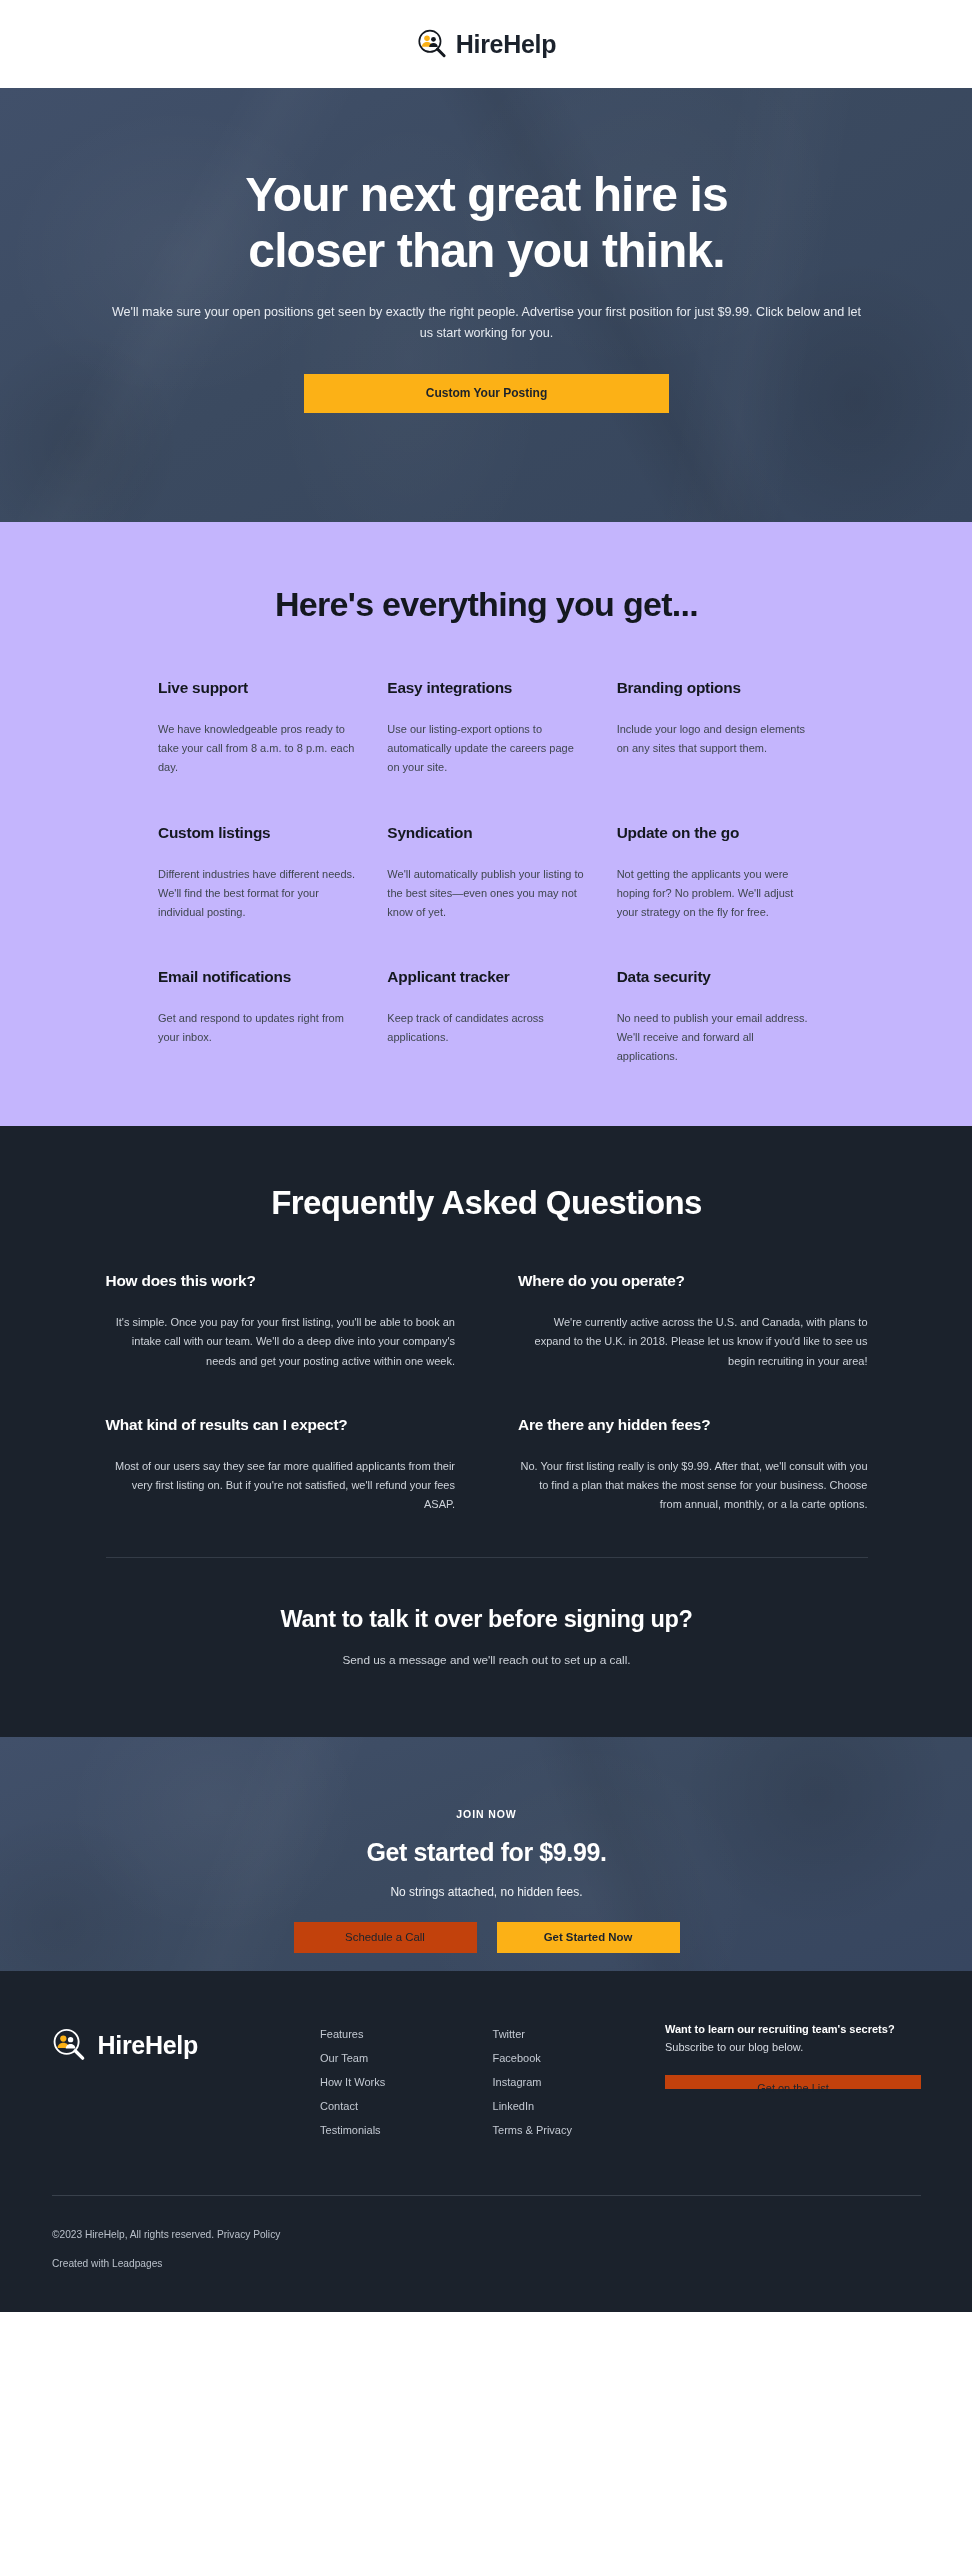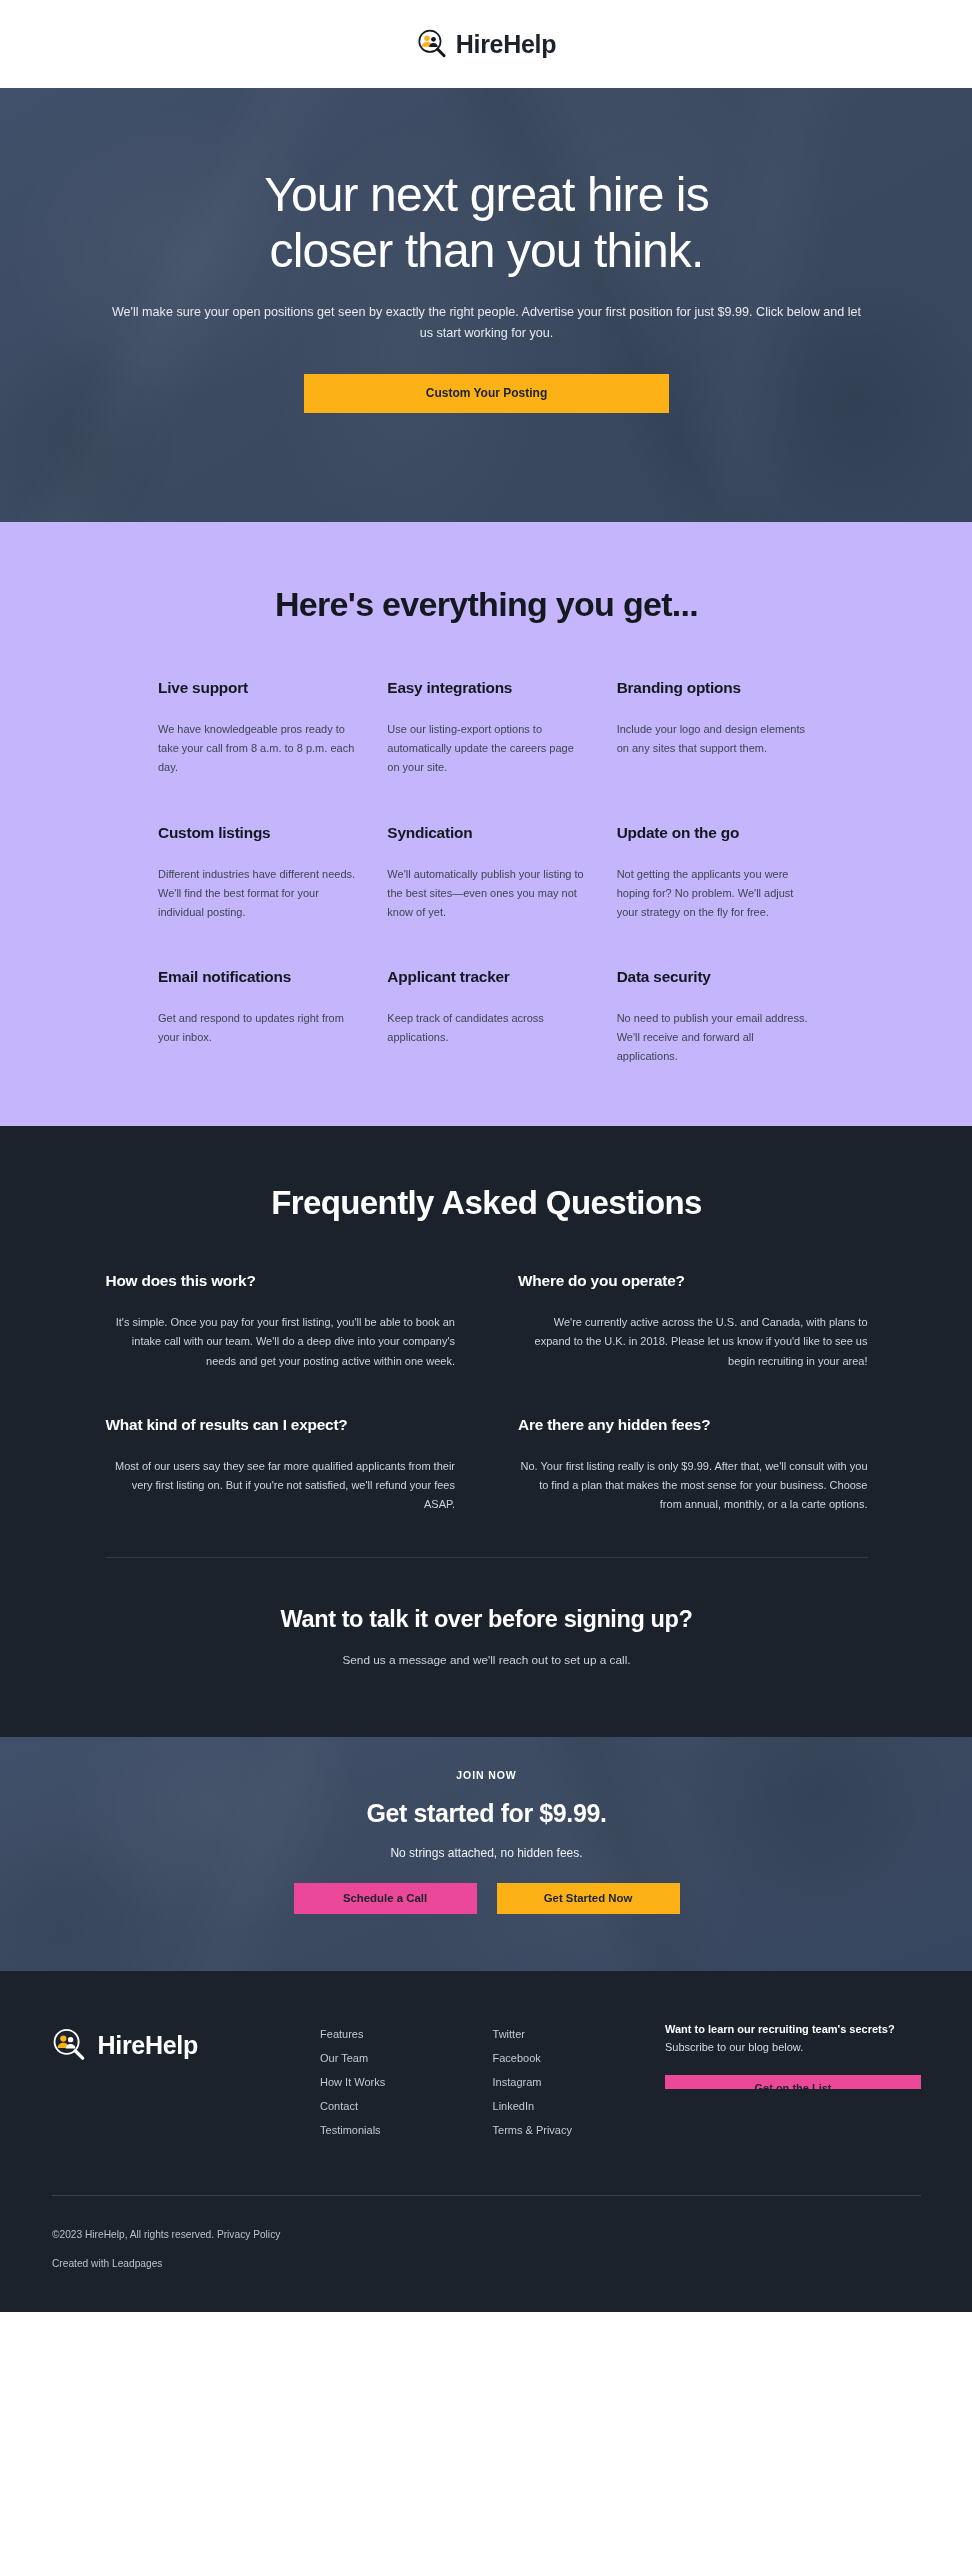--- a/index.html
+++ b/index.html
@@ -61,21 +61,21 @@
   .hero-inner {
     position: relative;
     width: 811px;
     margin: 0 auto;
     padding-top: 79px;
     text-align: center;
   }
   .hero-title {
     font-size: 48px;
     line-height: 1.16;
-    font-weight: normal;
+    font-weight: bold;
     color: #ffffff;
     letter-spacing: -0.9px;
     max-width: 665px;
     margin: 0 auto;
   }
   .hero-sub {
     margin: 24px auto 0;
     max-width: 754px;
     font-size: 12.6px;
     line-height: 1.62;
@@ -87,23 +87,23 @@
     cursor: pointer;
     font-family: inherit;
     text-align: center;
   }
   .btn-amber {
     background: #fcb116;
     color: #1b222c;
     font-weight: bold;
   }
   .btn-white {
-    background: #ec4899;
+    background: #c2410c;
     color: #1b222c;
-    font-weight: bold;
+    font-weight: normal;
   }
   .hero-cta {
     margin-top: 31px;
     width: 365px;
     height: 39px;
     font-size: 12px;
     line-height: 39px;
   }
 
   
@@ -205,21 +205,21 @@
       radial-gradient(ellipse 162px 162px at 6% 80%, rgba(0,0,0,.08), transparent 70%),
       linear-gradient(160deg, #41506a 0%, #3b4a60 50%, #374660 100%);
   }
   .cta-bg::after {
     content: "";
     position: absolute; inset: 0;
     background:
       linear-gradient(112deg, transparent 24%, rgba(255,255,255,.020) 29%, transparent 35%),
       linear-gradient(70deg, transparent 58%, rgba(0,0,0,.06) 63%, transparent 70%);
   }
-  .cta-inner { position: relative; text-align: center; padding-top: 32px; }
+  .cta-inner { position: relative; text-align: center; padding-top: 71px; }
   .cta-eyebrow {
     font-size: 10.5px;
     font-weight: bold;
     color: #ffffff;
     letter-spacing: 0.9px;
   }
   .cta-title {
     margin-top: 18px;
     font-size: 25px;
     font-weight: bold;

